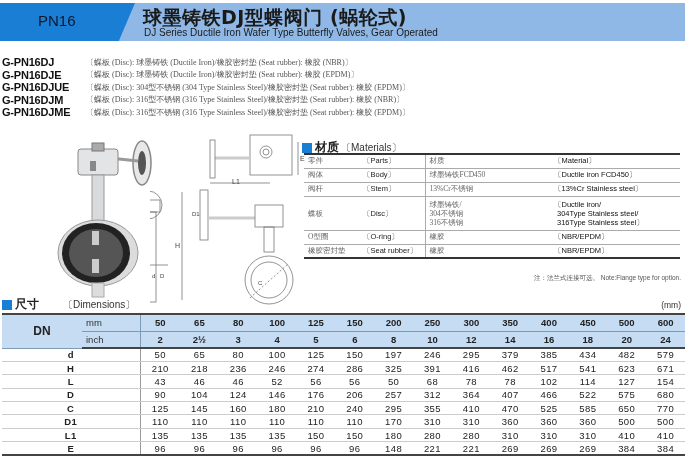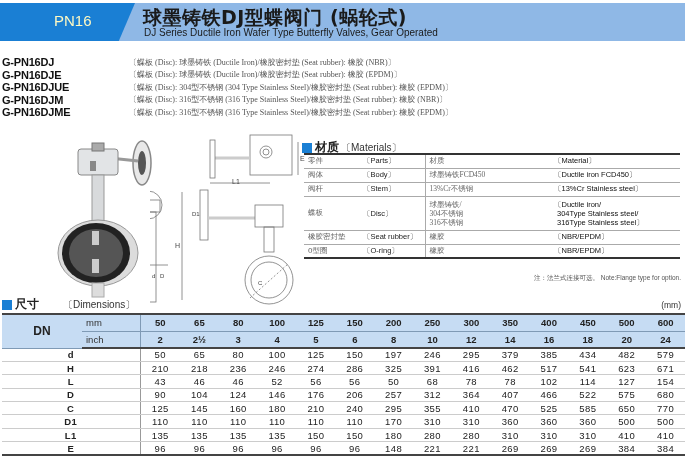--- a/index.html
+++ b/index.html
@@ -2,46 +2,46 @@
 <html><head>
 <meta charset="utf-8">
 <style>
   * { box-sizing: border-box; margin: 0; padding: 0; }
   body { width: 685px; height: 471px; background: #ffffff; font-family: "Liberation Sans", "DejaVu Sans", sans-serif; color: #222; position: relative; overflow: hidden; }
 
   
   .banner { position: absolute; left: 0; top: 3px; width: 685px; height: 38px; }
   .banner-bg { position: absolute; left: 0; top: 0; width: 685px; height: 38px; background: #8fb8e6; }
   .banner-pn { position: absolute; left: 0; top: 0; width: 135px; height: 38px; background: #1a7fd4; clip-path: polygon(0 0, 100% 0, 88% 100%, 0 100%); }
-  .banner-pn span { position: absolute; left: 38px; top: 9px; color: #fef9c3; font-size: 15px; font-weight: normal; margin-left: 16px; }
+  .banner-pn span { position: absolute; left: 38px; top: 9px; color: #0f172a; font-size: 15px; font-weight: normal; }
   .banner-title-cn { position: absolute; left: 143px; top: 2px; font-size: 19px; font-weight: bold; color: #1a1a1a; letter-spacing: 0.5px; font-family: "DejaVu Sans", sans-serif; }
   .banner-title-en { position: absolute; left: 144px; top: 24px; font-size: 10px; color: #1a1a1a; }
 
   
   .models { position: absolute; left: 2px; top: 56px; }
-  .model-row { height: 12.5px; display: flex; align-items: center; white-space: nowrap; gap: 34px; }
+  .model-row { height: 12.5px; display: flex; align-items: center; white-space: nowrap; }
   .model-code { width: 84px; font-size: 11px; font-weight: bold; color: #111; letter-spacing: -0.2px; }
-  .model-desc { font-size: 8px; color: #555; font-family: "Liberation Serif", "DejaVu Serif", serif; margin-left: 9px; }
+  .model-desc { font-size: 8px; color: #555; font-family: "Liberation Serif", "DejaVu Serif", serif; }
 
   
   .photo { position: absolute; left: 30px; top: 135px; width: 130px; height: 170px; }
 
   
   .drawing { position: absolute; left: 150px; top: 130px; width: 155px; height: 175px; }
 
   
   .section-title { position: absolute; display: flex; align-items: center; }
   .section-sq { width: 10px; height: 10px; background: #1a7fd4; margin-right: 3px; }
   .section-cn { font-size: 12px; font-weight: bold; color: #222; font-family: "DejaVu Sans", sans-serif; }
   .section-en { font-size: 10px; color: #333; margin-left: 8px; }
 
   .mat-table { position: absolute; left: 304px; top: 153px; width: 376px; border-collapse: collapse; font-size: 7.5px; }
   .mat-table { border-top: 2px solid #333; border-bottom: 2px solid #333; }
   .mat-table td { border-bottom: 1px solid #aaa; padding: 1px 4px; vertical-align: middle; height: 14px; }
-  .mat-table td.c1 { width: 55px; color: #666; font-family: Liberation Mono, monospace; }
+  .mat-table td.c1 { width: 55px; color: #666; font-family: Liberation Serif, serif; }
   .mat-table td.c2 { width: 66px; color: #222; border-right: 1px solid #aaa; }
   .mat-table td.c3 { width: 125px; color: #666; font-family: "Liberation Serif", serif; }
   .mat-table td.c4 { color: #111; }
   .mat-table tr.tall td { height: 34px; line-height: 9px; }
   .note { position: absolute; right: 4px; top: 274px; font-size: 6.5px; color: #555; }
 
   
   .unit-mm { position: absolute; right: 4px; top: 300px; font-size: 8.5px; color: #333; }
   .dim-table { position: absolute; left: 2px; top: 313px; width: 683px; border-collapse: collapse; font-size: 9.5px; }
   .dim-table thead td { background: #c6dcf3; font-weight: bold; color: #222; height: 17px; text-align: center; border-bottom: 1px solid #7f9ab5; }
@@ -176,28 +176,28 @@
       <div>304不锈钢</div>
       <div>316不锈钢</div>
     </td>
     <td class="c4">
       <div>〔Ductile iron/</div>
       <div style="padding-left:3px">304Type Stainless steel/</div>
       <div style="padding-left:3px">316Type Stainless steel〕</div>
     </td>
   </tr>
   <tr>
+    <td class="c1">O型圈</td>
+    <td class="c2">〔O-ring〕</td>
+    <td class="c3">橡胶</td>
+    <td class="c4">〔NBR/EPDM〕</td>
+  </tr>
+  <tr>
     <td class="c1">橡胶密封垫</td>
     <td class="c2">〔Seat rubber〕</td>
-    <td class="c3">橡胶</td>
-    <td class="c4">〔NBR/EPDM〕</td>
-  </tr>
-  <tr>
-    <td class="c1">O型圈</td>
-    <td class="c2">〔O-ring〕</td>
     <td class="c3">橡胶</td>
     <td class="c4">〔NBR/EPDM〕</td>
   </tr>
 </tbody>
   </table>
 <div class="note">注：法兰式连接可选。  Note:Flange type for option.</div>
 
 <div class="section-title" style="left:2px; top:296px;justify-content:center;">
   <div class="section-sq"></div>
   <span class="section-cn">尺寸</span>

